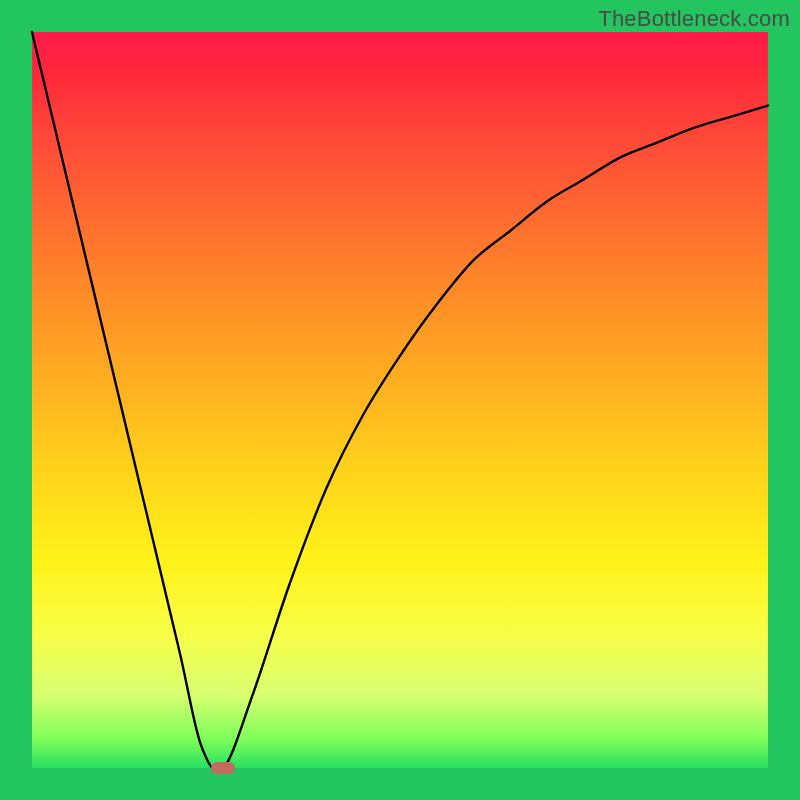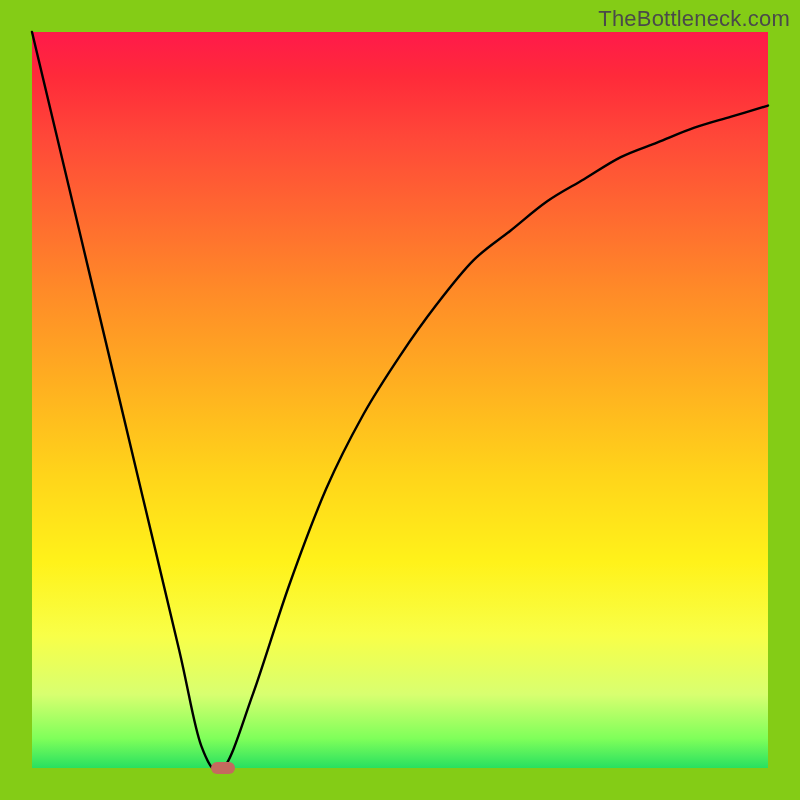--- a/index.html
+++ b/index.html
@@ -10,21 +10,21 @@
     background: #000;
     overflow: hidden;
     font-family: Arial, Helvetica, sans-serif;
   }
   .frame {
     position: absolute;
     left: 0;
     top: 0;
     width: 800px;
     height: 800px;
-    background: #84cc16;
+    background: #22c55e;
   }
   .plot {
     position: absolute;
     left: 32px;
     top: 32px;
     width: 736px;
     height: 736px;
     
     background: linear-gradient(to bottom,
       #ff1a4a 0%,

